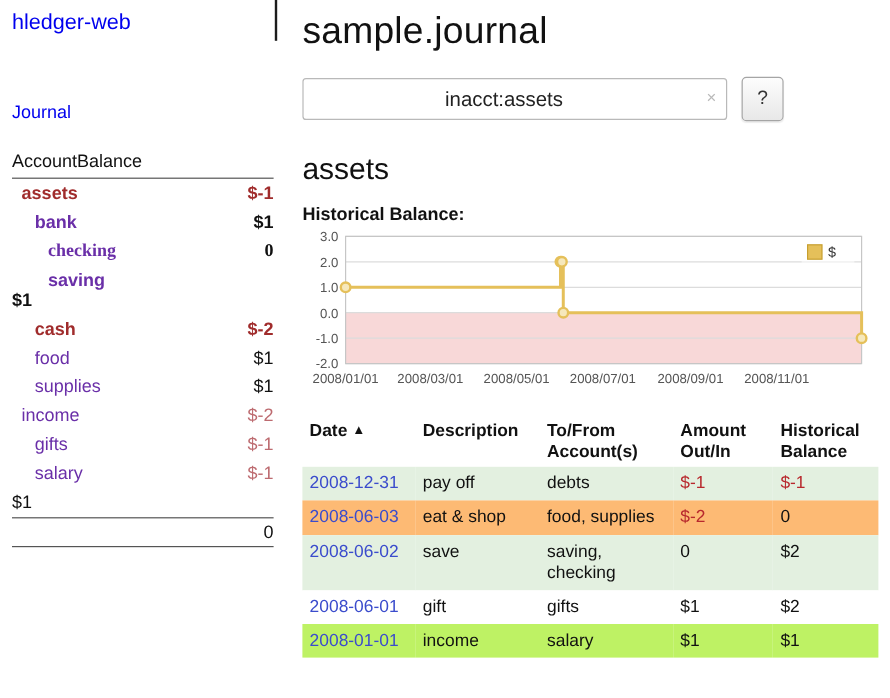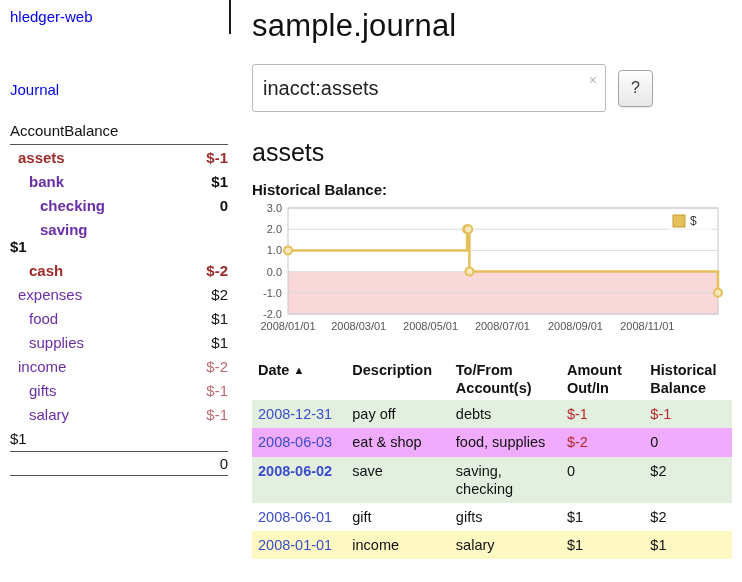--- a/index.html
+++ b/index.html
@@ -8,37 +8,38 @@
     width:742px; height:582px; overflow:hidden;
     background:#ffffff; color:#111;
     font-family:"Liberation Sans", sans-serif;
   }
   a { text-decoration:none; }
   .layout { display:flex; width:742px; height:582px; }
 
   
   .sidebar { width:240px; padding:8px 12px 0 10px; position:relative; flex:0 0 auto; }
   .top-divider { position:absolute; right:9px; top:0; width:2px; height:34px; background:#1c1c1c; }
-  .app-title { display:block; font-size:15px; }
+  .app-title { display:block; font-size:18px; }
   .journal-link { display:block; font-size:15px; margin-top:56px; }
   .acct-table { margin-top:22px; font-size:15px; width:218px; }
   .acct-header { display:flex; padding:2px 0 5px 0; border-bottom:1px solid #555; color:#111; }
   .acct-row { display:flex; justify-content:space-between; align-items:baseline; padding:3.5px 0; }
   .acct-row .acct-bal { text-align:right; }
   .acct-total { border-top:1px solid #555; border-bottom:1px solid #555; text-align:right; padding:3px 0; margin-top:1px; }
 
   
   .main { flex:1 1 auto; padding:4px 10px 0 12px; }
   .page-title { font-size:31px; font-weight:400; margin:4px 0 20px 0; letter-spacing:0.2px; }
   .search-row { display:flex; align-items:center; gap:12px; margin:8px 0 0 0; }
   .search-box { position:relative; width:354px; }
   .search-box input {
-    width:100%; height:48px; border:1px solid #b9b9b9; border-radius:3px;
-    font-size:20px; padding:0 28px 0 10px; color:#222;
+    width:100%; height:35px; border:1px solid #b9b9b9; border-radius:3px;
+    font-size:17px; padding:0 28px 0 10px; color:#222;
     font-family:"Liberation Sans", sans-serif;
+    text-align:center;
   }
   .clear-icon { position:absolute; right:9px; top:9px; color:#b9b9b9; font-size:14px; cursor:pointer; line-height:1; }
   .btn {
     height:37px; padding:0 15px; font-size:16px; color:#333;
     background:linear-gradient(#fdfdfd,#e8e8e8);
     border:1px solid #a5a5a5; border-radius:4px;
     font-family:"Liberation Sans", sans-serif; cursor:pointer;
     box-shadow:0 1px 1px rgba(0,0,0,0.08);
   }
   .btn-help { padding:0 12px; }
@@ -71,35 +72,31 @@
       </div>
       <div>
           <div class="acct-row" style="font-weight: bold;">
             <a href="#" class="acct-name" style="padding-left: 8px; color: rgb(160, 44, 44);">assets</a>
             <span class="acct-bal" style="color: rgb(160, 44, 44);">$-1</span>
           </div>
           <div class="acct-row" style="font-weight: bold;">
             <a href="#" class="acct-name" style="padding-left: 19px; color: rgb(106, 47, 168);">bank</a>
             <span class="acct-bal" style="color: rgb(17, 17, 17);">$1</span>
           </div>
-          <div class="acct-row" style="font-weight: bold;">
+          <div class="acct-row" style="font-weight: bold; font-family: Liberation Serif, serif;">
             <a href="#" class="acct-name" style="padding-left: 30px; color: rgb(106, 47, 168);">checking</a>
             <span class="acct-bal" style="color: rgb(17, 17, 17);">0</span>
           </div>
           <div class="acct-row" style="font-weight: bold; flex-direction: column;">
             <a href="#" class="acct-name" style="padding-left: 30px; color: rgb(106, 47, 168);">saving</a>
             <span class="acct-bal" style="color: rgb(17, 17, 17);">$1</span>
           </div>
           <div class="acct-row" style="font-weight: bold;">
             <a href="#" class="acct-name" style="padding-left: 19px; color: rgb(160, 44, 44);">cash</a>
             <span class="acct-bal" style="color: rgb(160, 44, 44);">$-2</span>
-          </div>
-          <div class="acct-row">
-            <a href="#" class="acct-name" style="padding-left: 8px; color: rgb(106, 47, 168);">expenses</a>
-            <span class="acct-bal" style="color: rgb(17, 17, 17);">$2</span>
           </div>
           <div class="acct-row">
             <a href="#" class="acct-name" style="padding-left: 19px; color: rgb(106, 47, 168);">food</a>
             <span class="acct-bal" style="color: rgb(17, 17, 17);">$1</span>
           </div>
           <div class="acct-row">
             <a href="#" class="acct-name" style="padding-left: 19px; color: rgb(106, 47, 168);">supplies</a>
             <span class="acct-bal" style="color: rgb(17, 17, 17);">$1</span>
           </div>
           <div class="acct-row">
@@ -198,42 +195,42 @@
         </tr>
       </thead>
       <tbody>
           <tr style="background: rgb(227, 240, 224);">
             <td><a href="#" style="color: rgb(59, 76, 204);">2008-12-31</a></td>
             <td>pay off</td>
             <td>debts</td>
             <td class="num" style="color: rgb(184, 40, 45);">$-1</td>
             <td class="num" style="color: rgb(184, 40, 45);">$-1</td>
           </tr>
-          <tr style="background: #f0abfc;">
+          <tr style="background: #fdba74;">
             <td><a href="#" style="color: rgb(59, 76, 204);">2008-06-03</a></td>
             <td>eat &amp; shop</td>
             <td>food, supplies</td>
             <td class="num" style="color: rgb(184, 40, 45);">$-2</td>
             <td class="num" style="color: rgb(17, 17, 17);">0</td>
           </tr>
           <tr style="background: rgb(227, 240, 224);">
-            <td><a href="#" style="color: rgb(59, 76, 204); font-weight: bold;">2008-06-02</a></td>
+            <td><a href="#" style="color: rgb(59, 76, 204);">2008-06-02</a></td>
             <td>save</td>
             <td>saving, checking</td>
             <td class="num" style="color: rgb(17, 17, 17);">0</td>
             <td class="num" style="color: rgb(17, 17, 17);">$2</td>
           </tr>
           <tr style="background: rgb(255, 255, 255);">
             <td><a href="#" style="color: rgb(59, 76, 204);">2008-06-01</a></td>
             <td>gift</td>
             <td>gifts</td>
             <td class="num" style="color: rgb(17, 17, 17);">$1</td>
             <td class="num" style="color: rgb(17, 17, 17);">$2</td>
           </tr>
-          <tr style="background: #fef9c3;">
+          <tr style="background: #bef264;">
             <td><a href="#" style="color: rgb(59, 76, 204);">2008-01-01</a></td>
             <td>income</td>
             <td>salary</td>
             <td class="num" style="color: rgb(17, 17, 17);">$1</td>
             <td class="num" style="color: rgb(17, 17, 17);">$1</td>
           </tr>
         </tbody>
     </table>
   </main>
 </div>

